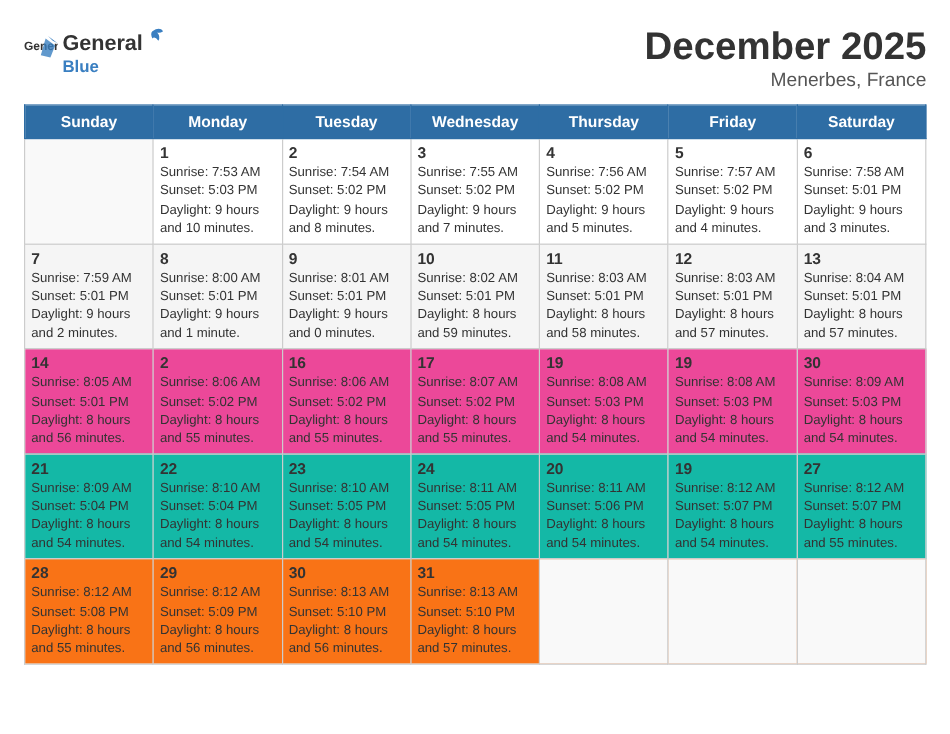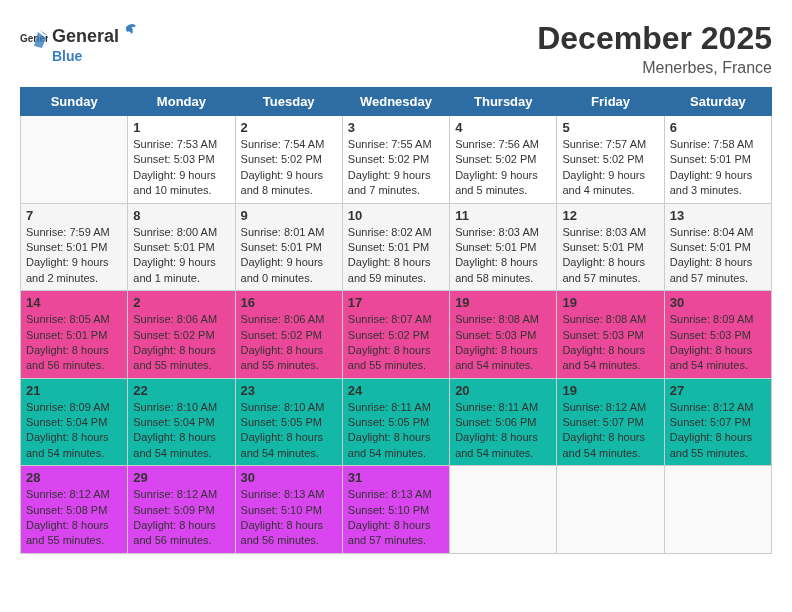--- a/index.html
+++ b/index.html
@@ -243,21 +243,21 @@
           </td>
           <td>
             <div class="day-number">19</div>
             <div class="day-info">Sunrise: 8:12 AM<br>Sunset: 5:07 PM<br>Daylight: 8 hours and 54 minutes.</div>
           </td>
           <td>
             <div class="day-number">27</div>
             <div class="day-info">Sunrise: 8:12 AM<br>Sunset: 5:07 PM<br>Daylight: 8 hours and 55 minutes.</div>
           </td>
         </tr>
-        <tr style="background: #d946ef; margin-left: 16px;">
+        <tr style="background: #f97316; margin-left: 16px;">
           <td>
             <div class="day-number">28</div>
             <div class="day-info">Sunrise: 8:12 AM<br>Sunset: 5:08 PM<br>Daylight: 8 hours and 55 minutes.</div>
           </td>
           <td>
             <div class="day-number">29</div>
             <div class="day-info">Sunrise: 8:12 AM<br>Sunset: 5:09 PM<br>Daylight: 8 hours and 56 minutes.</div>
           </td>
           <td>
             <div class="day-number">30</div>

